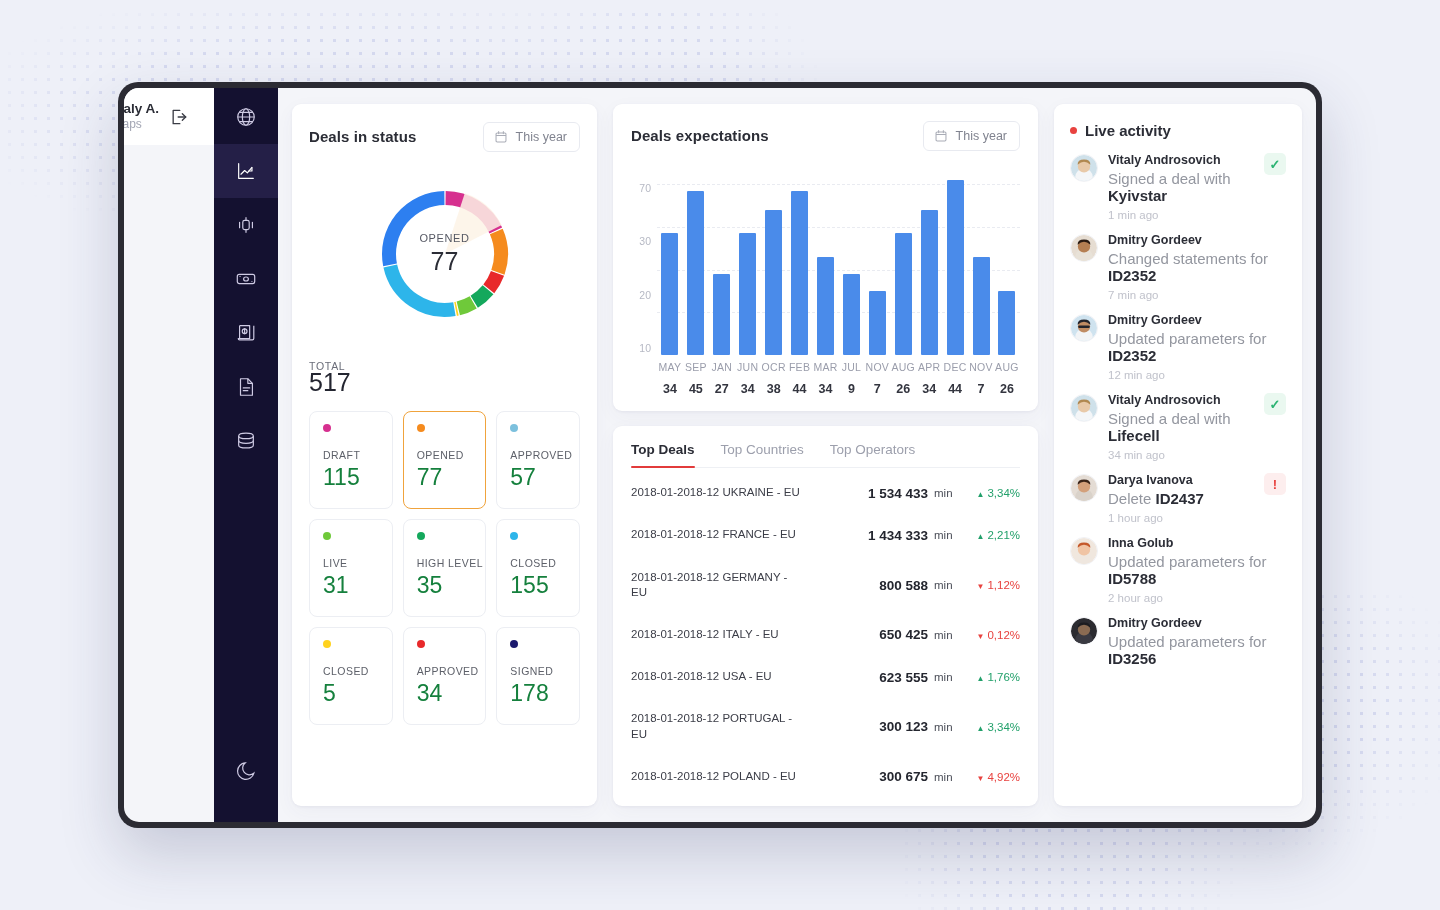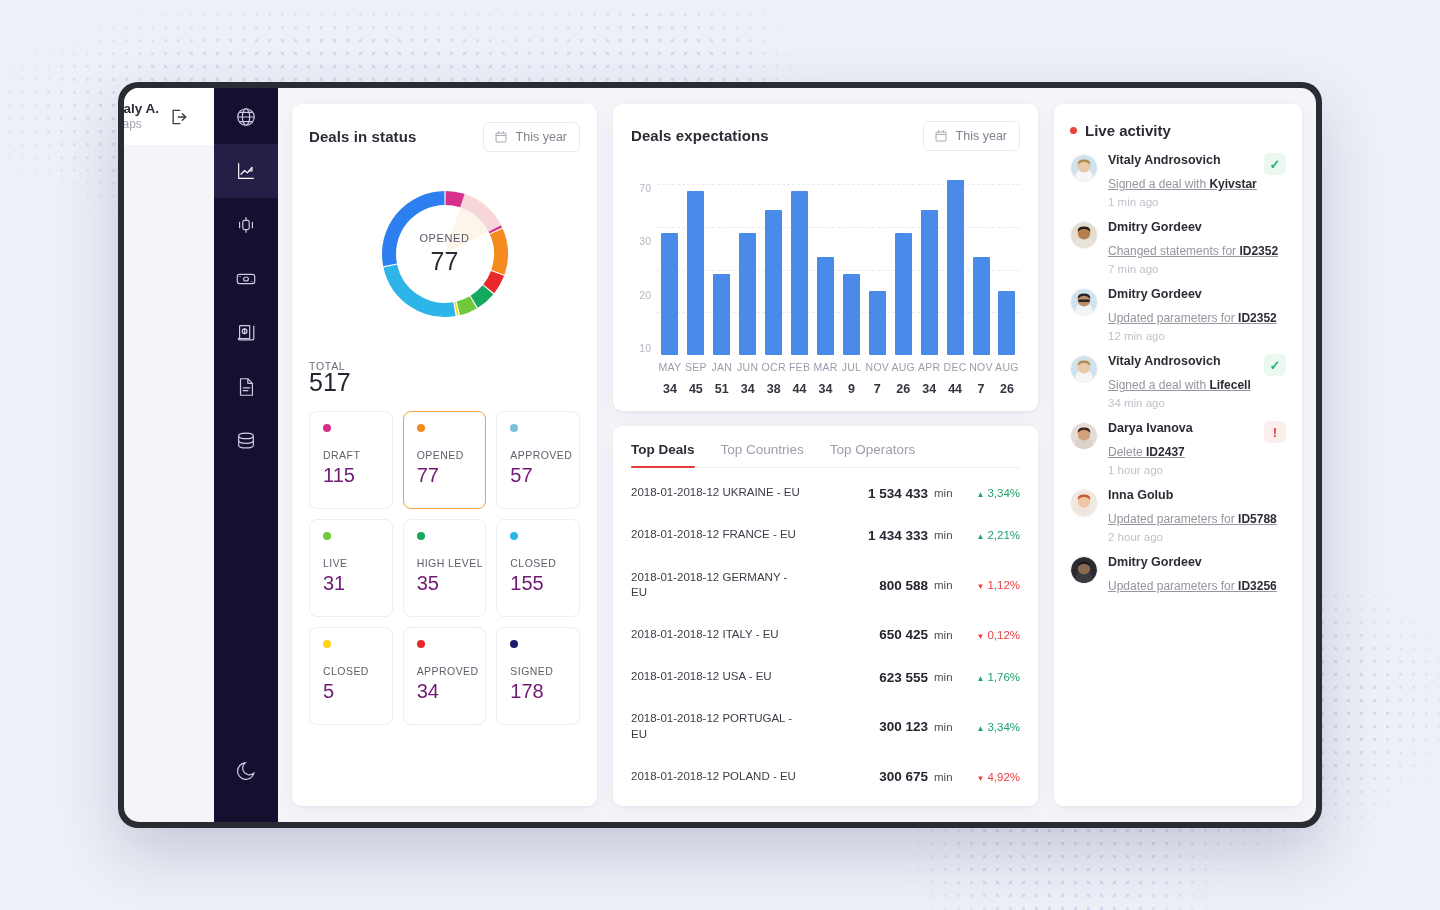--- a/index.html
+++ b/index.html
@@ -169,21 +169,21 @@
     border: 1px solid #eceef3; border-radius: 8px;
     padding: 12px 0 12px 13px;
     height: 98px;
     display: flex; flex-direction: column;
     cursor: pointer;
     background: #fff;
   }
   .stat-card.selected { border: 1.6px solid #f0a33c; }
   .dot { width: 8px; height: 8px; border-radius: 50%; }
   .stat-name { font-size: 10.5px; letter-spacing: .45px; color: #5d6069; margin-top: 17px; }
-  .stat-num  { font-size: 20px; color: #701a75; margin-top: 3px; }
+  .stat-num  { font-size: 23px; color: #15803d; margin-top: 3px; }
 
   
   .col-mid { flex: 1 1 auto; display: flex; flex-direction: column; gap: 15px; min-width: 0; }
   .card-exp { padding: 17px 18px 10px 18px; height: 307px; display: flex; flex-direction: column; }
 
   .plot { flex: 1 1 auto; position: relative; margin-top: 16px; display: flex; }
   .yaxis {
     width: 26px; position: relative; flex: 0 0 auto;
     padding-bottom: 46px;
   }
@@ -242,21 +242,21 @@
   .live-dot { width: 7px; height: 7px; border-radius: 50%; background: #e8423f; }
   .live-title { font-size: 15px; font-weight: bold; color: #2b2d36; }
   .activity-list { margin-top: 14px; display: flex; flex-direction: column; gap: 12px; }
   .activity {
     display: flex; gap: 10px; position: relative;
   }
   .act-avatar { width: 28px; height: 28px; border-radius: 50%; overflow: hidden; flex: 0 0 auto; border: 1px solid #f0f1f5; margin-top: 1px;}
   .act-avatar svg { display: block; width: 100%; height: 100%; }
   .act-body { flex: 1 1 auto; min-width: 0; }
   .act-name { font-size: 12.5px; font-weight: bold; color: #2b2d36; }
-  .act-text { font-size: 12px; color: #93969f; margin-top: 10px; text-decoration: underline; }
+  .act-text { font-size: 15px; color: #93969f; margin-top: 3px; }
   .act-text b { color: #2b2d36; font-weight: bold; }
   .act-time { font-size: 11.5px; color: #c0c2cb; margin-top: 5px; }
   .act-badge {
     position: absolute; right: 0; top: 0;
     width: 22px; height: 22px; border-radius: 5px;
     display: flex; align-items: center; justify-content: center;
     font-size: 13px; font-weight: bold;
   }
   .badge-ok  { background: #eaf8f0; color: #2cb473; }
   .badge-err { background: #fdeeee; color: #e8423f; }
@@ -545,21 +545,21 @@
                     <div class="xcol">
                       <div class="xname">MAY</div>
                       <div class="xval">34</div>
                     </div>
                     <div class="xcol">
                       <div class="xname">SEP</div>
                       <div class="xval">45</div>
                     </div>
                     <div class="xcol">
                       <div class="xname">JAN</div>
-                      <div class="xval">51</div>
+                      <div class="xval">27</div>
                     </div>
                     <div class="xcol">
                       <div class="xname">JUN</div>
                       <div class="xval">34</div>
                     </div>
                     <div class="xcol">
                       <div class="xname">OCR</div>
                       <div class="xval">38</div>
                     </div>
                     <div class="xcol">

